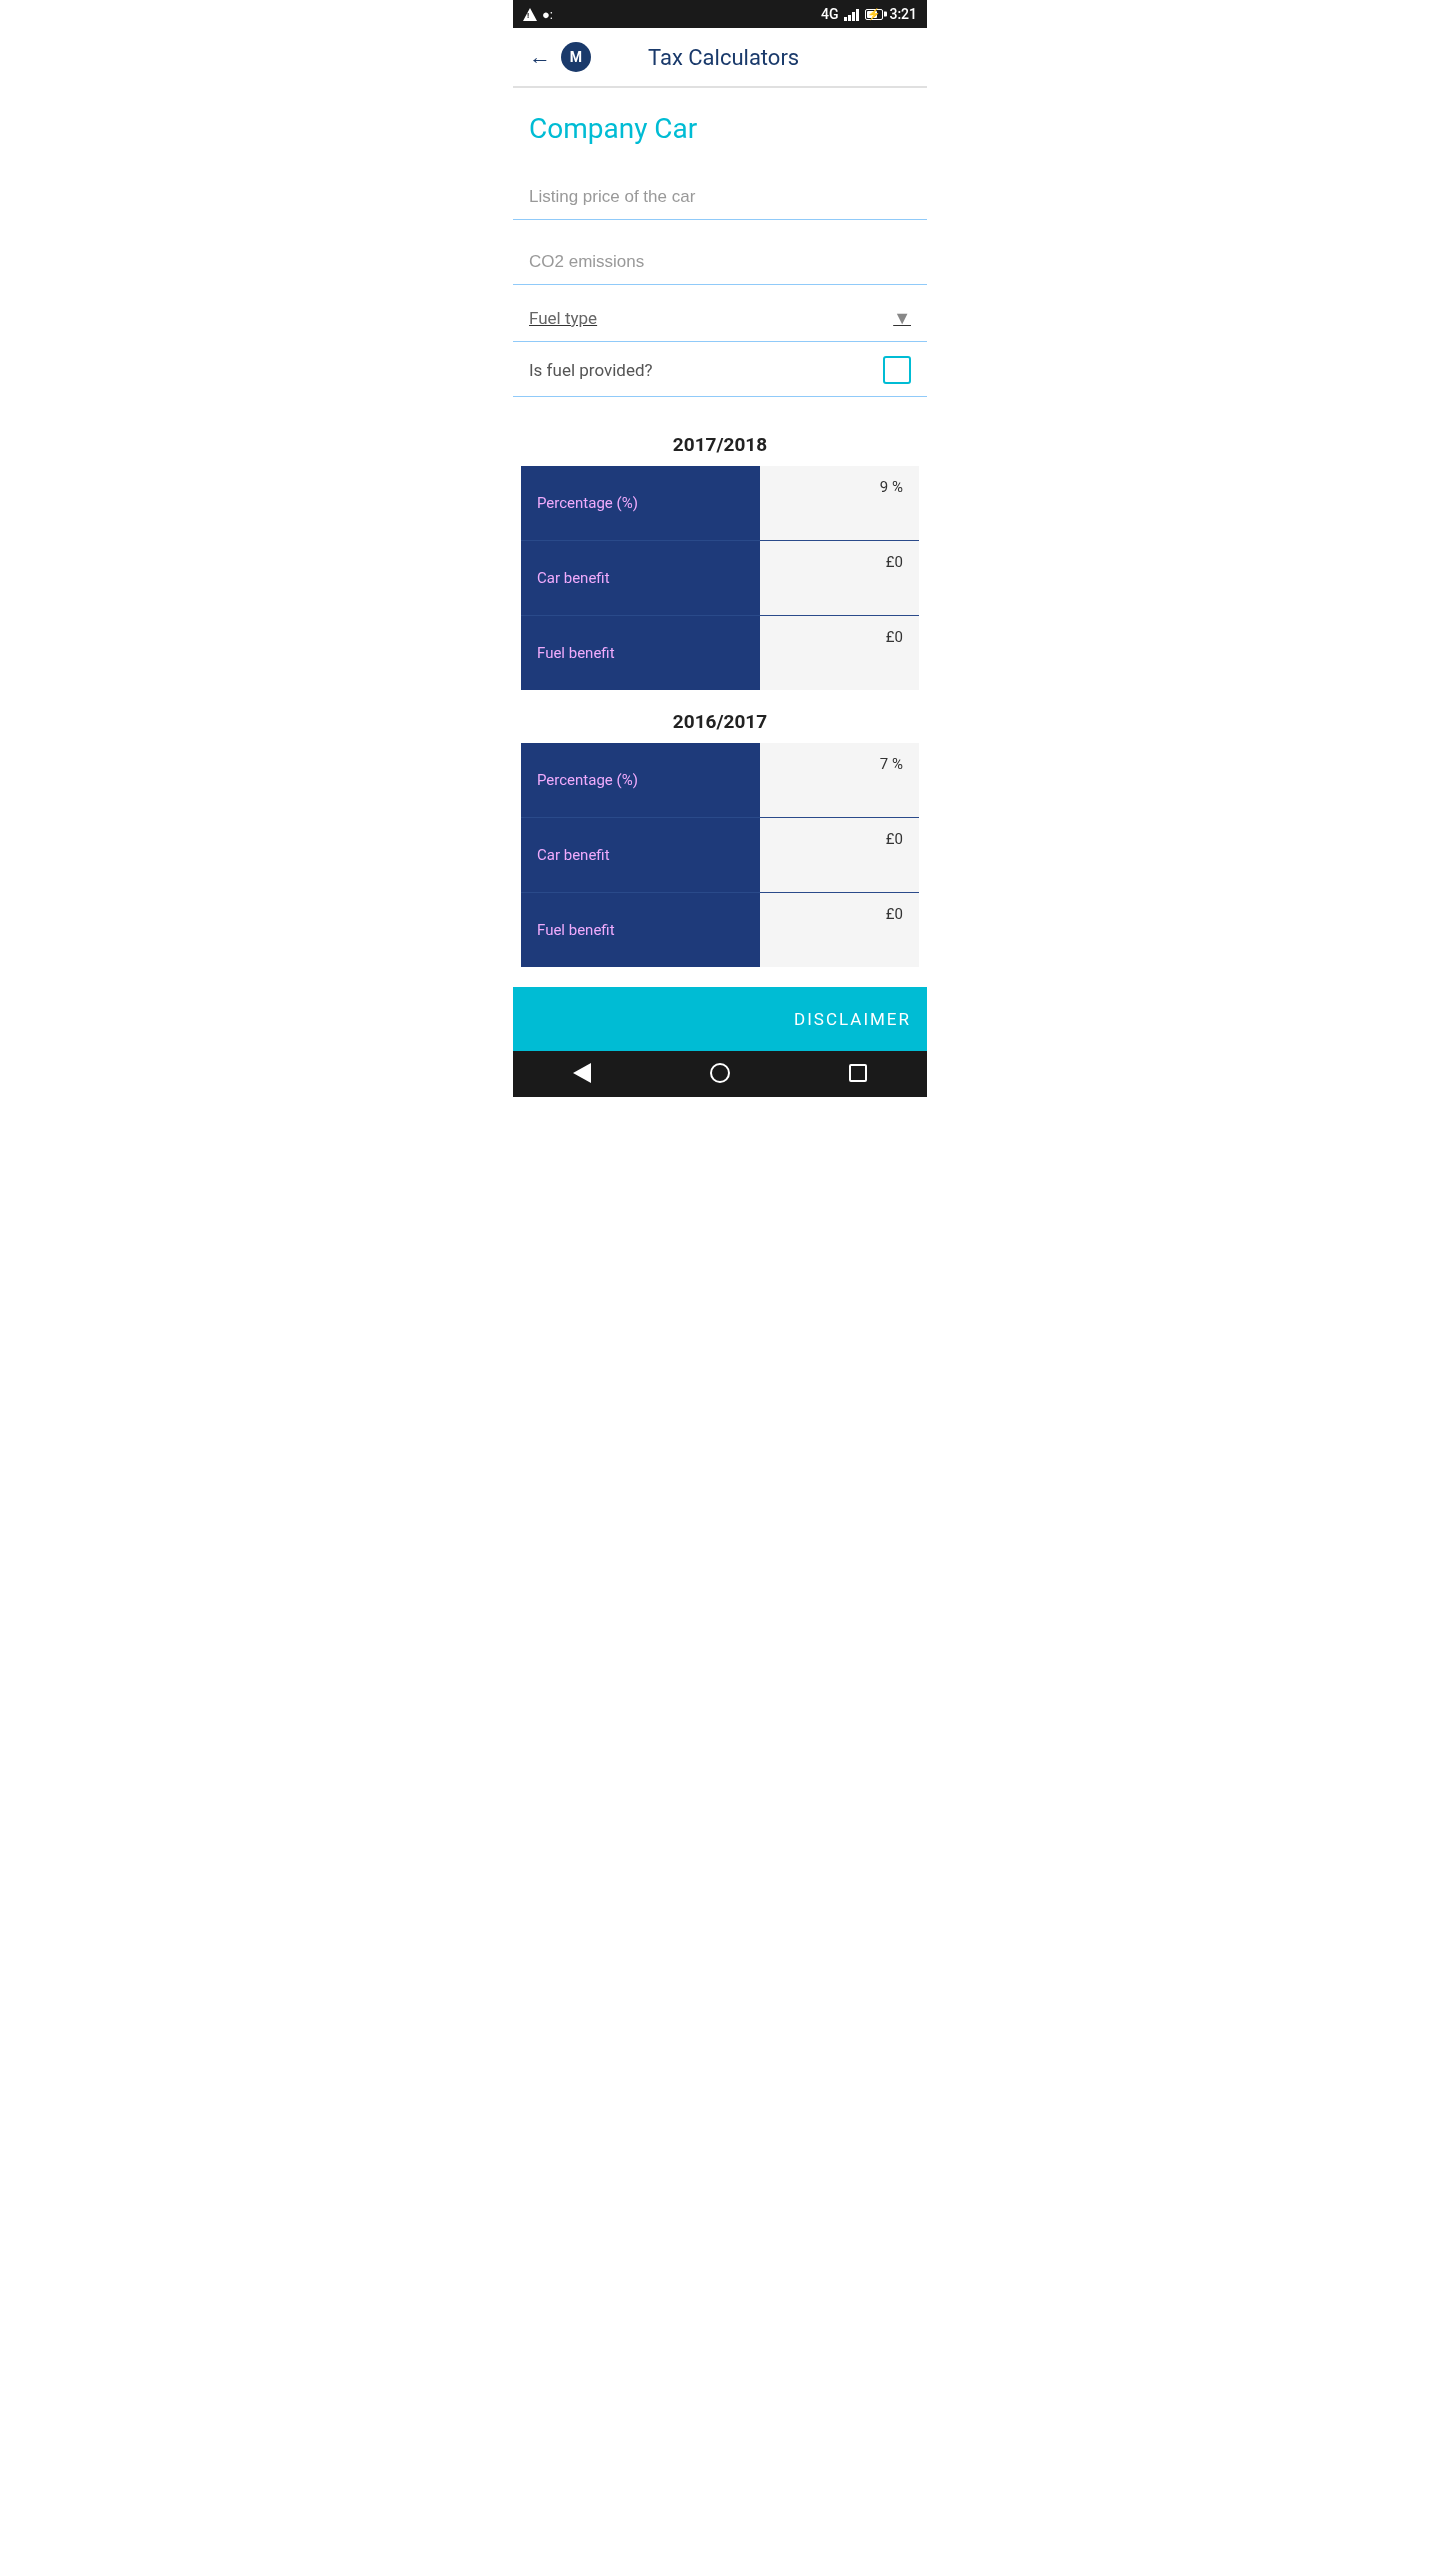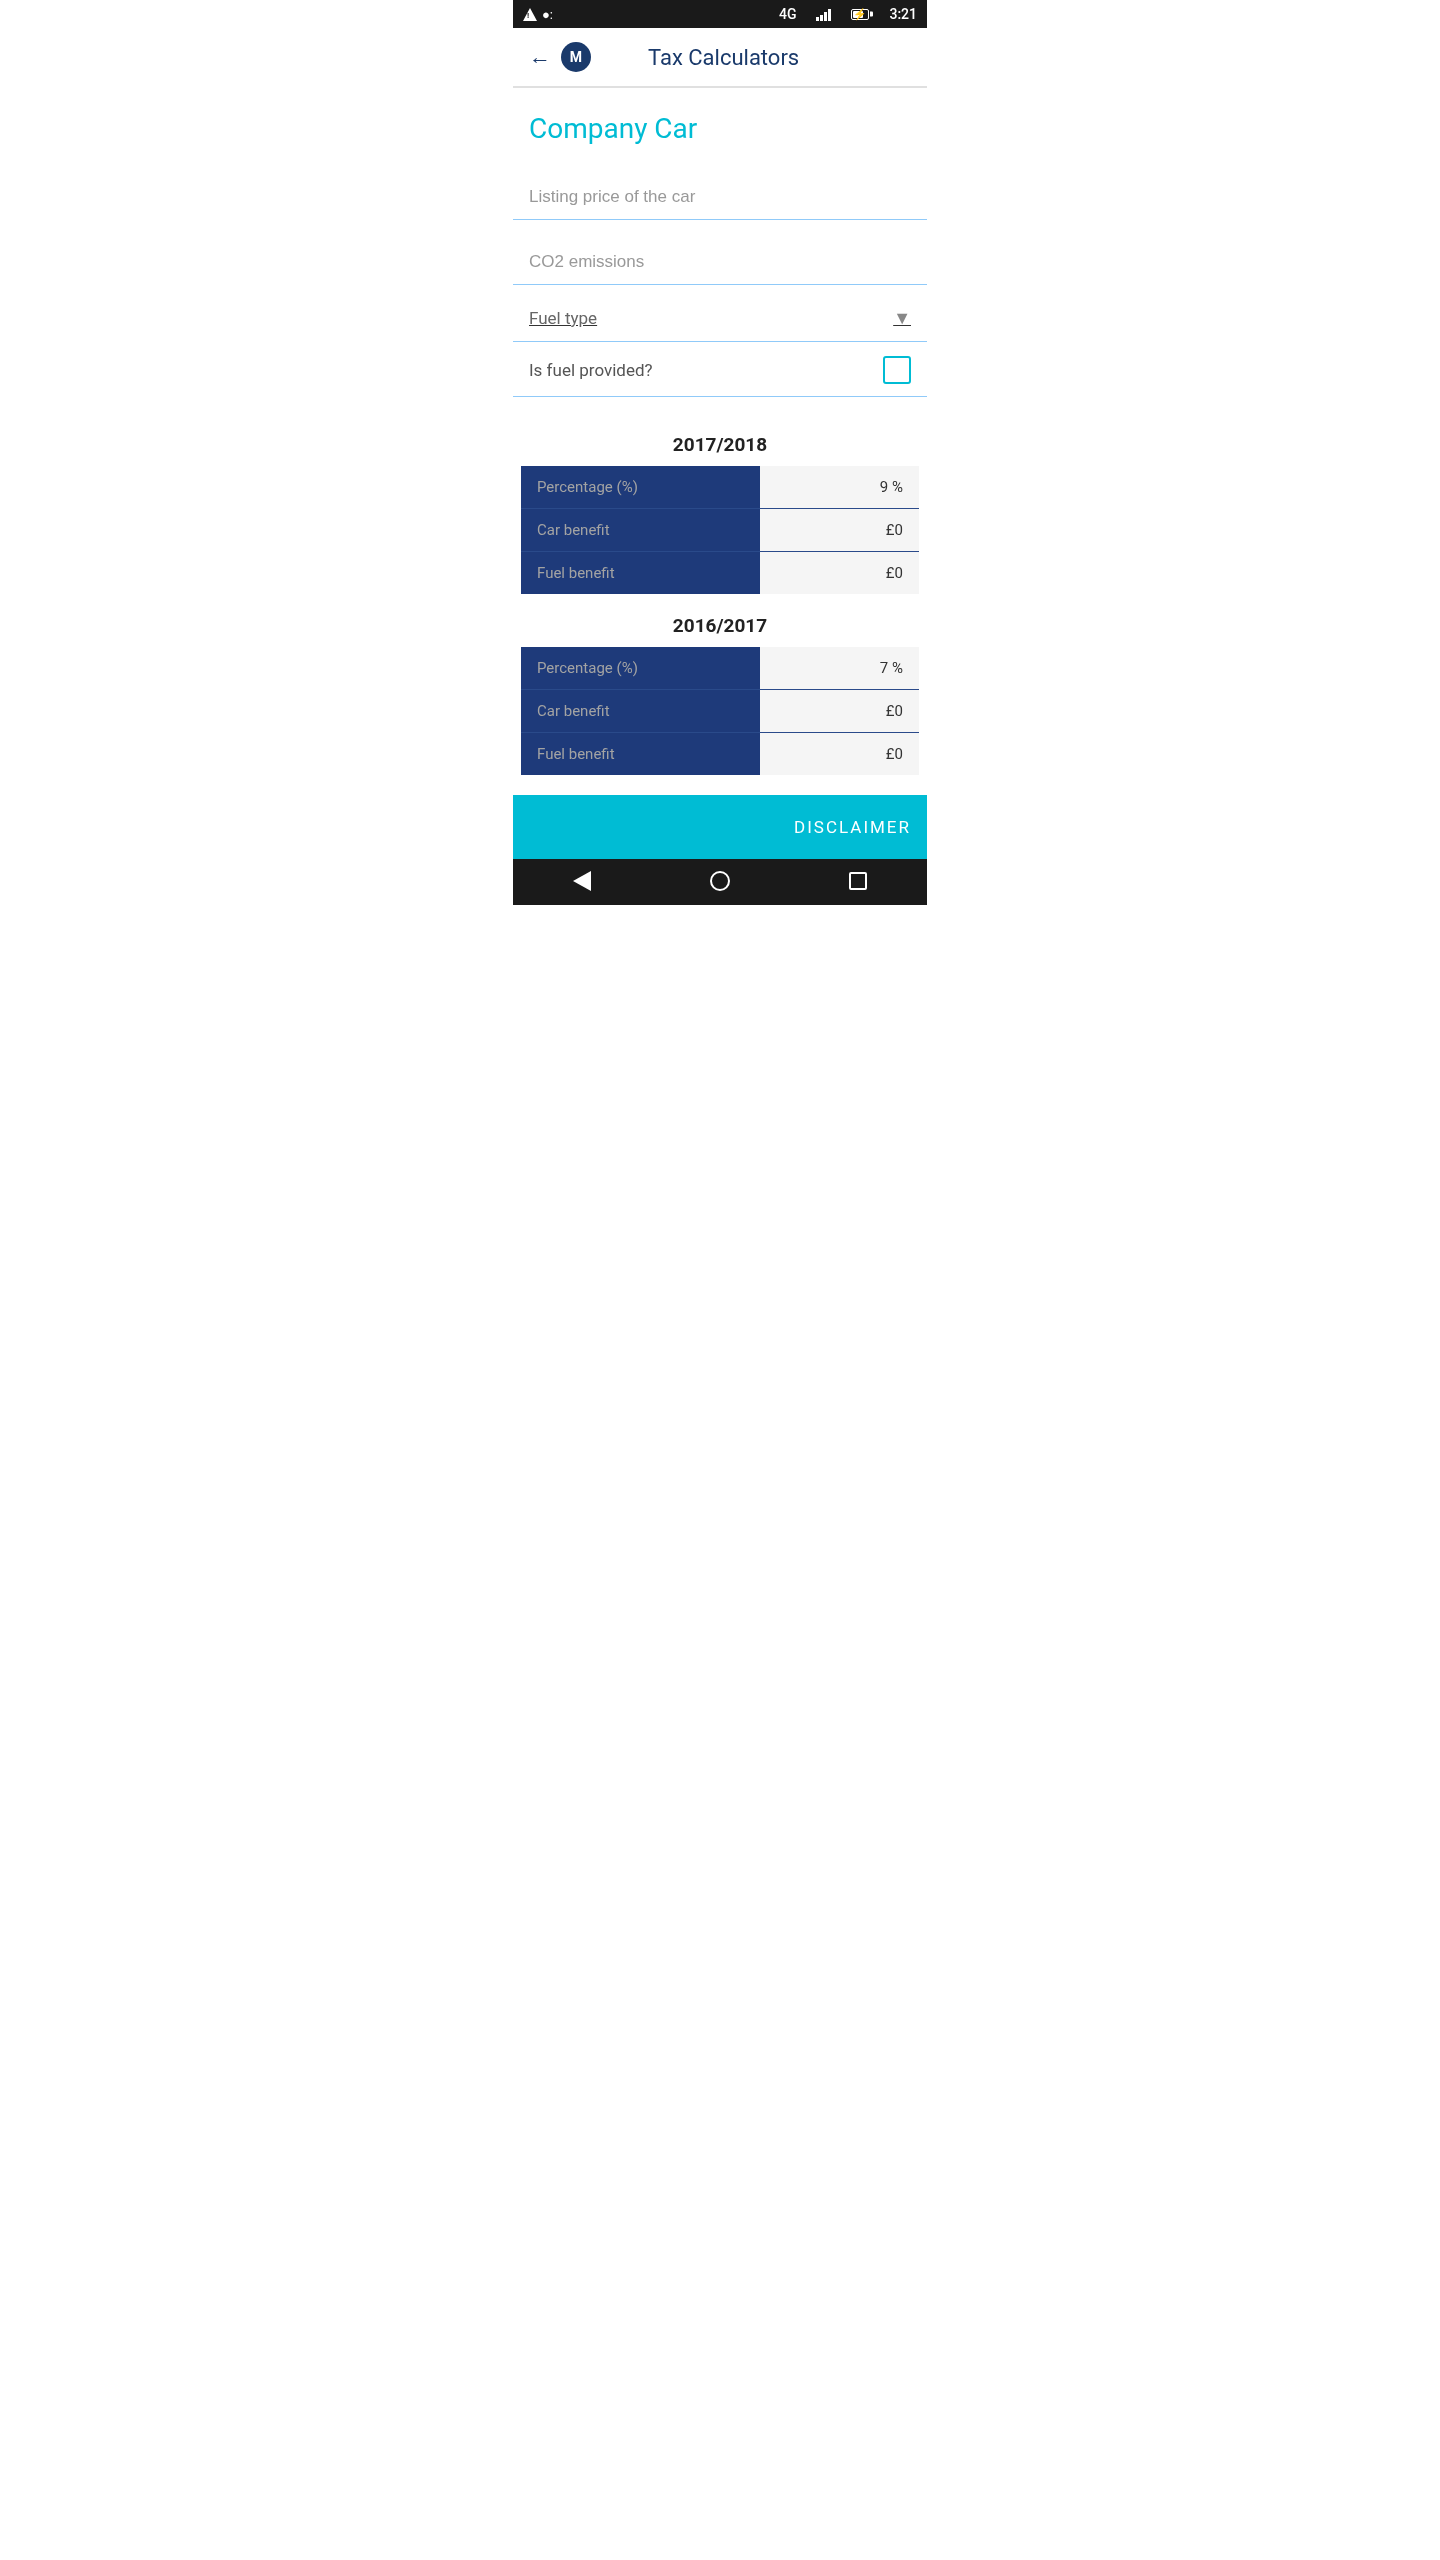--- a/index.html
+++ b/index.html
@@ -31,21 +31,21 @@
       font-size: 13px;
     }
     .status-left {
       display: flex;
       align-items: center;
       gap: 5px;
     }
     .status-right {
       display: flex;
       align-items: center;
-      gap: 20px;
+      gap: 6px;
       font-size: 14px;
       font-weight: 500;
       text-align: center;
     }
 
     
     .warn-icon {
       width: 0;
       height: 0;
       border-left: 7px solid transparent;
@@ -187,22 +187,22 @@
     }
     .result-row {
       display: flex;
       border-bottom: 1px solid #2a4a8a;
     }
     .result-row:last-child {
       border-bottom: none;
     }
     .result-label {
       background: #1e3a7a;
-      color: #a3a3a3;
-      padding: 12px 16px;
+      color: #f0abfc;
+      padding: 28px 16px;
       flex: 0 0 60%;
       font-size: 15px;
     }
     .result-value {
       background: #f5f5f5;
       color: #333;
       padding: 12px 16px;
       flex: 1;
       text-align: right;
       font-size: 15px;

